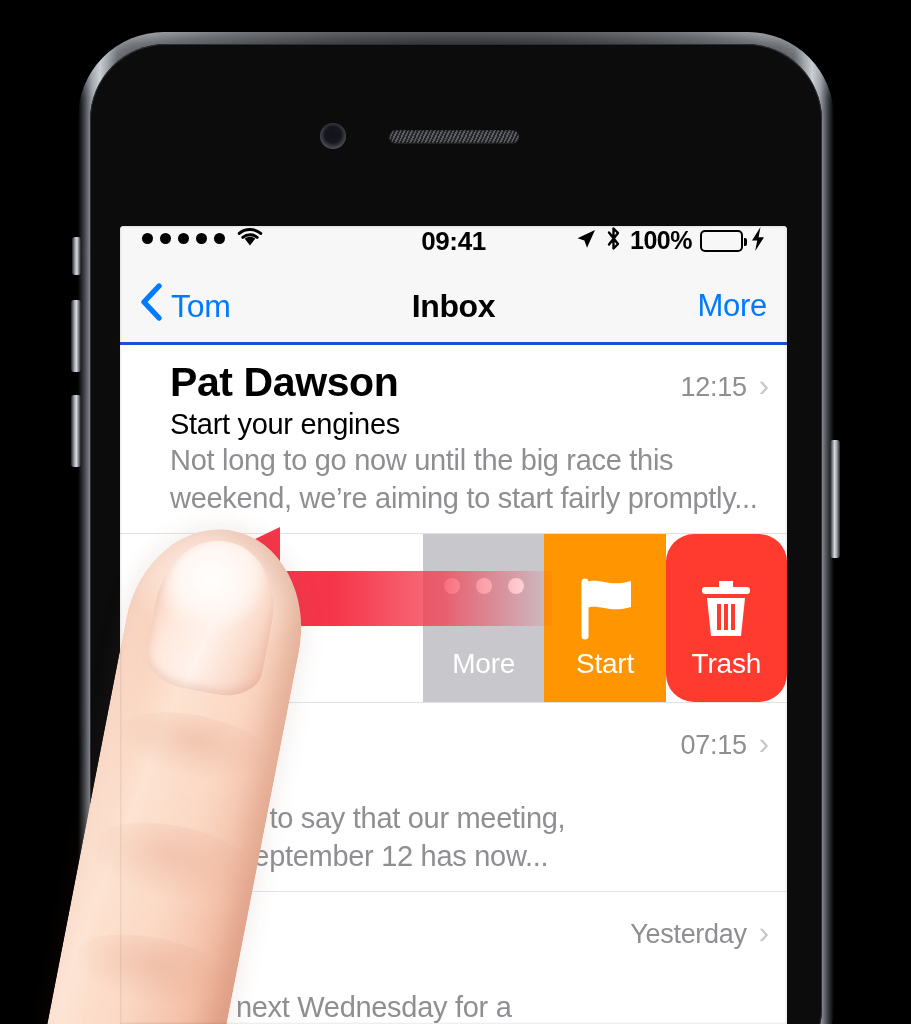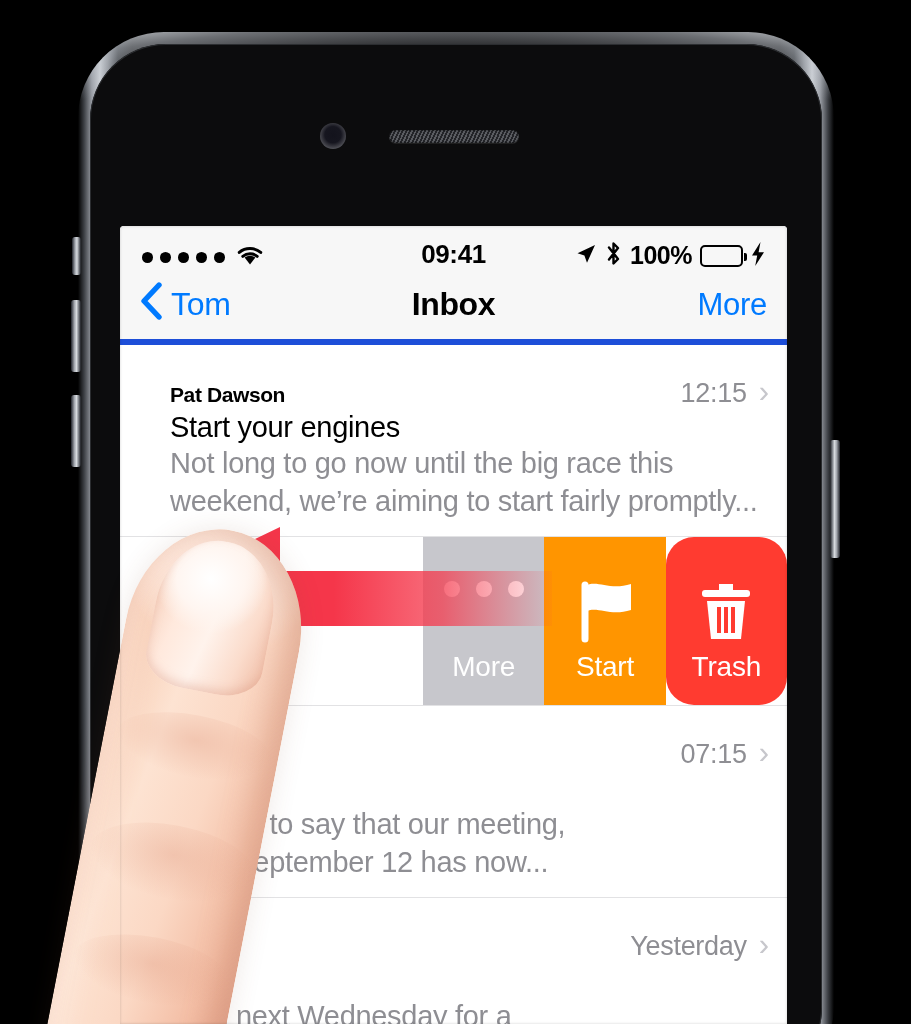--- a/index.html
+++ b/index.html
@@ -117,21 +117,21 @@
     overflow: hidden;
     border-radius: 4px 4px 0 0;
   }
 
   
   .status-bar {
     position: relative;
     height: 44px;
     background: #f7f7f7;
     display: flex;
-    align-items: flex-end;
+    align-items: flex-start;
     padding: 0 22px;
     box-sizing: border-box;
     color: #000;
   }
   .sb-left { display: flex; align-items: center; gap: 7px; }
   .sig-dots { display: flex; gap: 7px; }
   .sig-dots i { width: 11px; height: 11px; border-radius: 50%; background: #000; display:block; }
   .wifi-ico { margin-left: 4px; display:block; }
   .sb-center {
     position: absolute;
@@ -166,21 +166,21 @@
     background: #000;
     border-radius: 0 2px 2px 0;
   }
   .batt-fill { height: 100%; background: #4cd964; border-radius: 2px; }
 
   
   .nav-bar {
     position: relative;
     height: 75px;
     background: #f7f7f7;
-    border-bottom: 6px solid #1d4ed8;
+    border-bottom: 3px solid #1d4ed8;
     display: flex;
     align-items: center;
     padding: 0 20px;
     box-sizing: border-box;
   }
   .nav-back {
     display: flex;
     align-items: center;
     gap: 9px;
     color: #007aff;
@@ -214,26 +214,25 @@
     border-bottom: 1px solid #e2e2e4;
     padding: 14px 18px 16px 50px;
     box-sizing: border-box;
     background: #fff;
   }
   .mail-head {
     display: flex;
     align-items: baseline;
   }
   .mail-sender {
-    font-size: 21px;
+    font-size: 41px;
     font-weight: bold;
     color: #000;
     letter-spacing: -0.4px;
     flex: 1;
-    margin-top: 24px;
   }
   .mail-time {
     font-size: 27px;
     color: #8e8e93;
     letter-spacing: -0.3px;
     white-space: nowrap;
   }
   .mail-chev {
     color: #c7c7cc;
     font-size: 31px;

